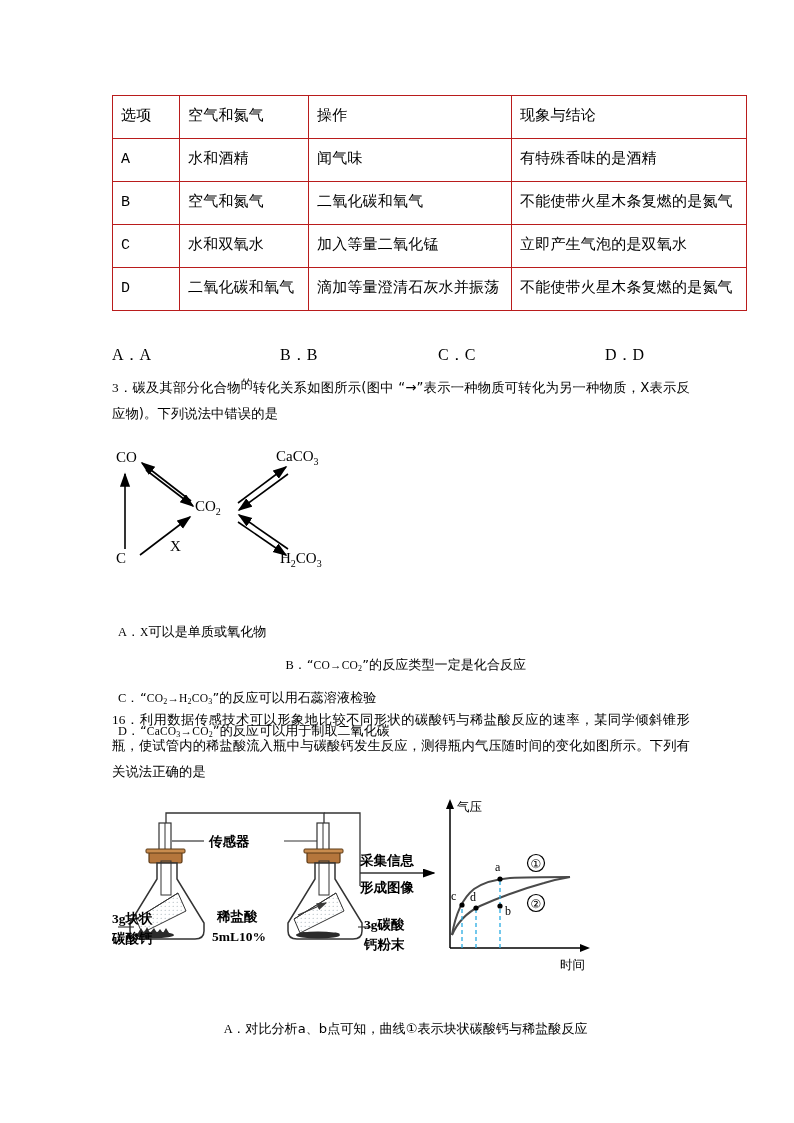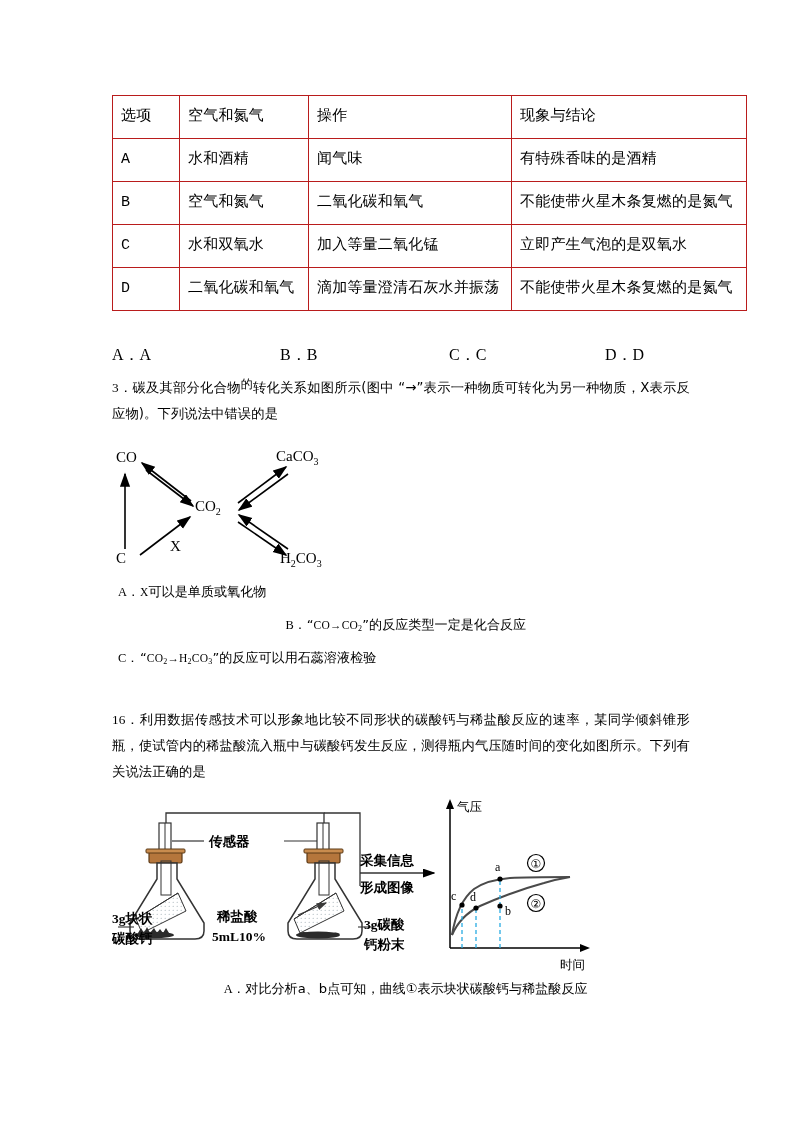--- a/index.html
+++ b/index.html
@@ -61,21 +61,21 @@
     height: 20px;
   }
   .choice-row .ch {
     position: absolute;
     font-family: "Liberation Serif", "DejaVu Serif", serif;
     font-size: 16px;
     white-space: nowrap;
   }
   .choice-row .ch:nth-child(1) { left: 0px; }
   .choice-row .ch:nth-child(2) { left: 168px; }
-  .choice-row .ch:nth-child(3) { left: 337px; }
+  .choice-row .ch:nth-child(3) { left: 326px; }
   .choice-row .ch:nth-child(4) { left: 493px; }
 
   
   .q-block {
     position: absolute;
     left: 112px;
     width: 578px;
     font-size: 13.3px;
     line-height: 26px;
     text-align: justify;
@@ -92,22 +92,23 @@
     top: -4px;
     font-size: 12px;
   }
 
   
   .opt-line {
     position: absolute;
     left: 118px;
     width: 575px;
     font-size: 13.1px;
-    line-height: 22px;
+    line-height: 16px;
     white-space: nowrap;
+    margin-top: 43px;
   }
   .opt-line .lbl {
     font-family: "Liberation Serif", "DejaVu Serif", serif;
     font-size: 12.4px;
     display: inline-block;
     width: 22px;
   }
   .formula {
     font-family: "Liberation Serif", "DejaVu Serif", serif;
     font-size: 11.5px;
@@ -262,20 +263,23 @@
   </div>
 
   <div class="opt-line" id="q15-b">
     <span class="lbl">B．</span><span>“</span><span class="formula"><span>CO</span><span>→</span><span>CO</span><sub>2</sub></span><span>”</span><span>的反应类型一定是化合反应</span>
   </div>
 
   <div class="opt-line" id="q15-c">
     <span class="lbl">C．</span><span>“</span><span class="formula"><span>CO</span><sub>2</sub><span>→</span><span>H</span><sub>2</sub><span>CO</span><sub>3</sub></span><span>”</span><span>的反应可以用石蕊溶液检验</span>
   </div>
 
+  <div class="opt-line" id="q15-d">
+    <span class="lbl">D．</span><span>“</span><span class="formula"><span>CaCO</span><sub>3</sub><span>→</span><span>CO</span><sub>2</sub></span><span>”</span><span>的反应可以用于制取二氧化碳</span>
+  </div>
 
   <div class="q-block" id="q16-stem">
     <span class="q-num">16．</span><span>利用数据传感技术可以形象地比较不同形状的碳酸钙与稀盐酸反应的速率，某同学倾斜锥形瓶，使试管内的稀盐酸流入瓶中与碳酸钙发生反应，测得瓶内气压随时间的变化如图所示。下列有关说法正确的是</span>
   </div>
 
   <div id="fig16">
     <svg width="540" height="180" viewBox="0 0 540 180" xmlns="http://www.w3.org/2000/svg">
       <defs>
         <marker id="ah2" markerWidth="9" markerHeight="9" refX="8" refY="3.2" orient="auto">
           <path d="M0,0 L9,3.2 L0,6.4 z" fill="#000"></path>

